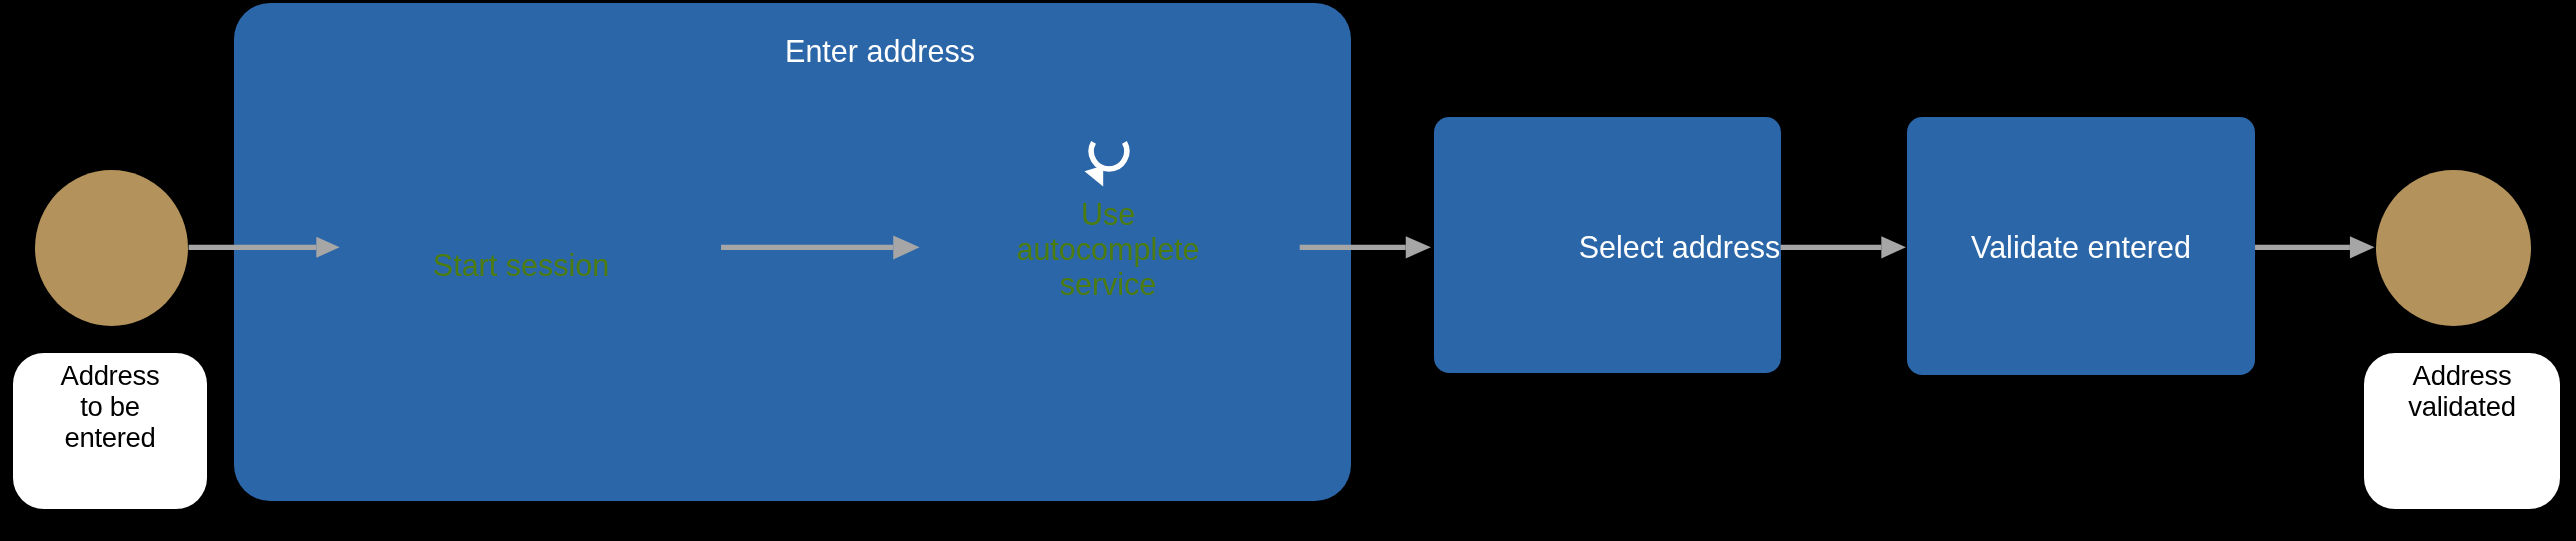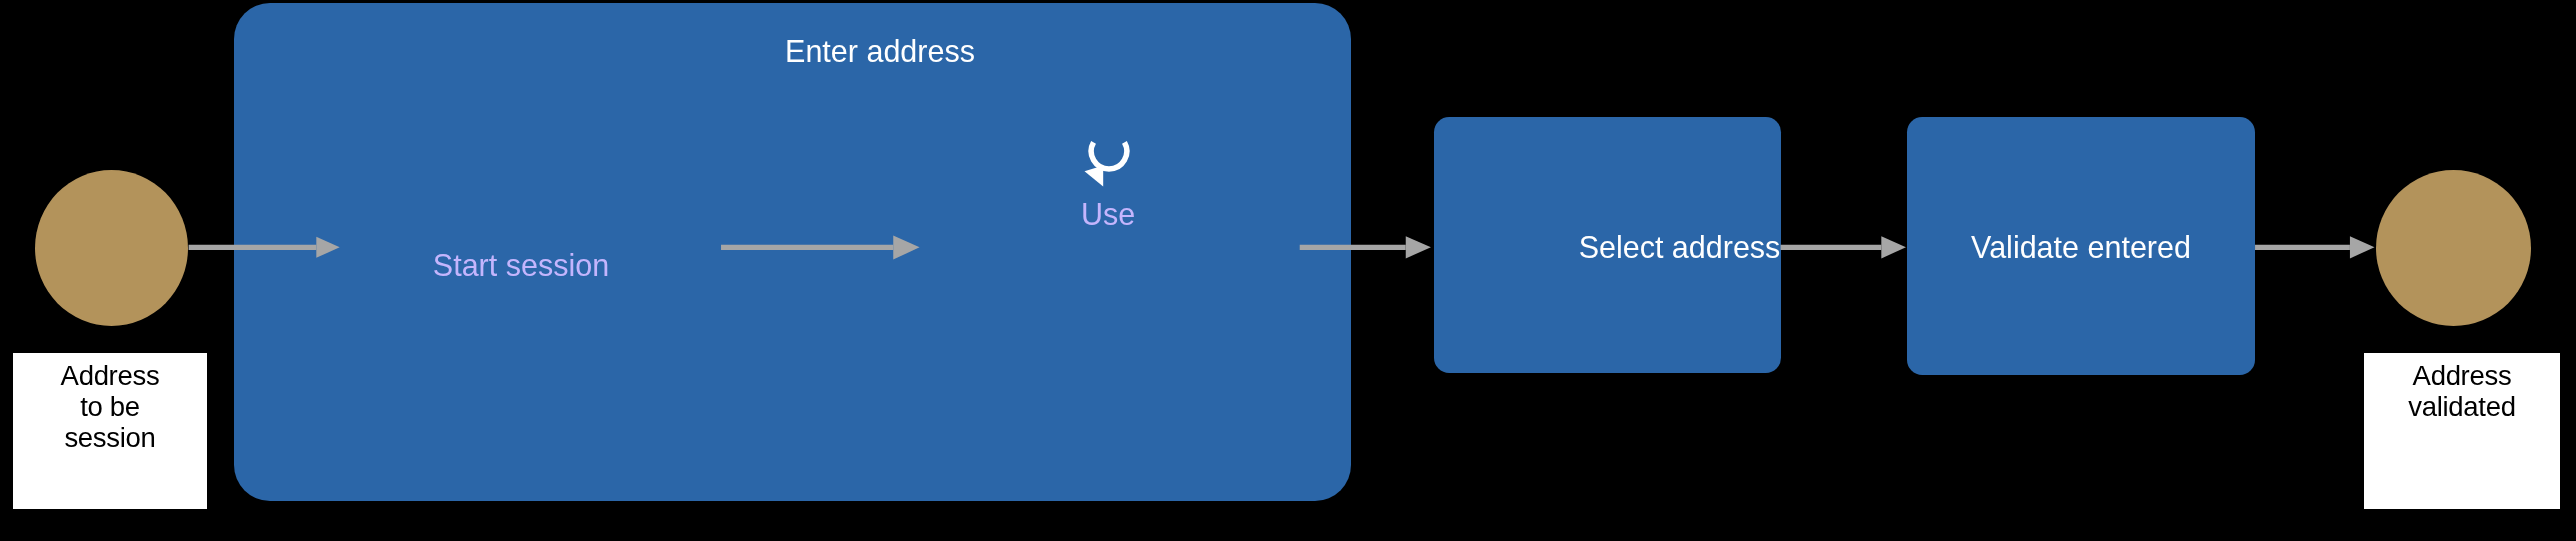--- a/index.html
+++ b/index.html
@@ -34,20 +34,21 @@
     display: flex;
     flex-direction: column;
     align-items: center;
     justify-content: flex-start;
     text-align: center;
     line-height: 1.12;
     font-size: 27.5px;
     font-family: "Liberation Sans", sans-serif;
     letter-spacing: -0.3px;
     box-sizing: border-box;
+    border-radius: 31px;
   }
   .caption-box .cap-line { display: block; white-space: nowrap; }
 
   
   .blue-shape {
     background: #2B66A8;
   }
   .group-box {
     border-radius: 36px;
   }
@@ -60,21 +61,21 @@
     position: absolute;
     color: #FFFFFF;
     font-size: 30.5px;
     font-family: "Liberation Sans", sans-serif;
     font-weight: 300;
     white-space: nowrap;
     letter-spacing: 0px;
   }
   .node-label {
     position: absolute;
-    color: #c4b5fd;
+    color: #4d7c0f;
     font-size: 30.5px;
     font-family: "Liberation Sans", sans-serif;
     font-weight: 300;
     text-align: center;
     line-height: 1.14;
     letter-spacing: 0px;
   }
   .node-label .nl-line { display: block; white-space: nowrap; }
 
   .task-box-label {
@@ -98,39 +99,41 @@
 </head>
 <body>
 
 <div id="stage">
 
   <div class="abs term-circle" style="left:35px; top:170px; width:153px; height:156px;"></div>
 
   <div class="abs caption-box" style="left:13px; top:353px; width:194px; height:156px; padding-top:8.2px;">
     <span class="cap-line">Address</span>
     <span class="cap-line">to be</span>
-    <span class="cap-line">session</span>
+    <span class="cap-line">entered</span>
   </div>
 
   <div class="abs blue-shape group-box" style="left:234px; top:2.9px; width:1117px; height:498px;"></div>
 
   <div class="group-title" style="left:234px; top:34px; width:1292px; text-align:center;">Enter address</div>
 
   <div class="node-label" style="left:351px; top:248px; width:340px;">
     <span class="nl-line">Start session</span>
   </div>
 
   <svg class="loop-icon" style="left:1081px; top:128px;" width="56" height="61" viewBox="0 0 96 104">
     <path d="M 21.5 79.5
              A 30.5 30.5 0 1 1 74.5 79.5" fill="none" stroke="#FFFFFF" stroke-width="9.5" stroke-linecap="butt" transform="rotate(180 48 52)"></path>
     <polygon points="6,74 38,64 38,100" fill="#FFFFFF"></polygon>
   </svg>
 
   <div class="node-label" style="left:937px; top:197px; width:342px;">
     <span class="nl-line">Use</span>
+    <span class="nl-line">autocomplete</span>
+    <span class="nl-line">service</span>
   </div>
 
   <div class="abs blue-shape task-box" style="left:1434px; top:117px; width:347px; height:256px;"></div>
   <div class="task-box-label" style="left:1506px; top:230px; width:347px;">Select address</div>
 
   <div class="abs blue-shape task-box" style="left:1907px; top:117px; width:348px; height:258px;"></div>
   <div class="task-box-label" style="left:1907px; top:230px; width:348px;">Validate entered</div>
 
   <div class="abs term-circle" style="left:2376px; top:170px; width:155px; height:156px;"></div>
 

